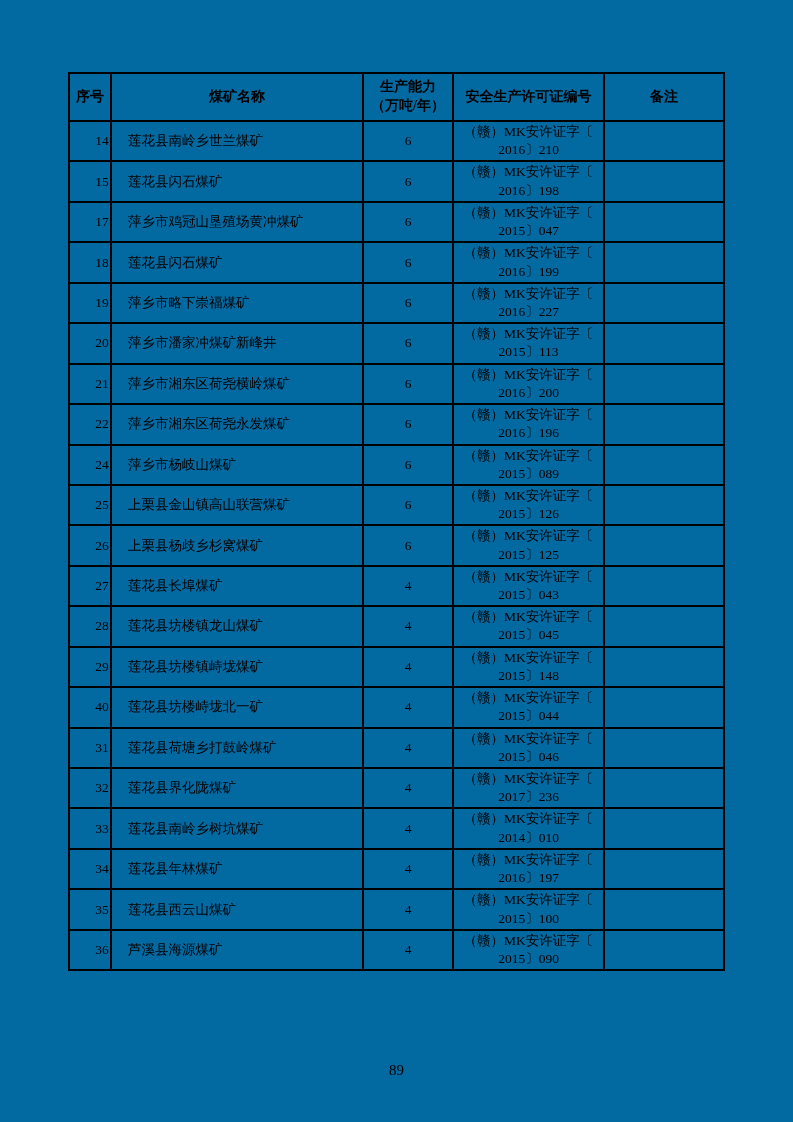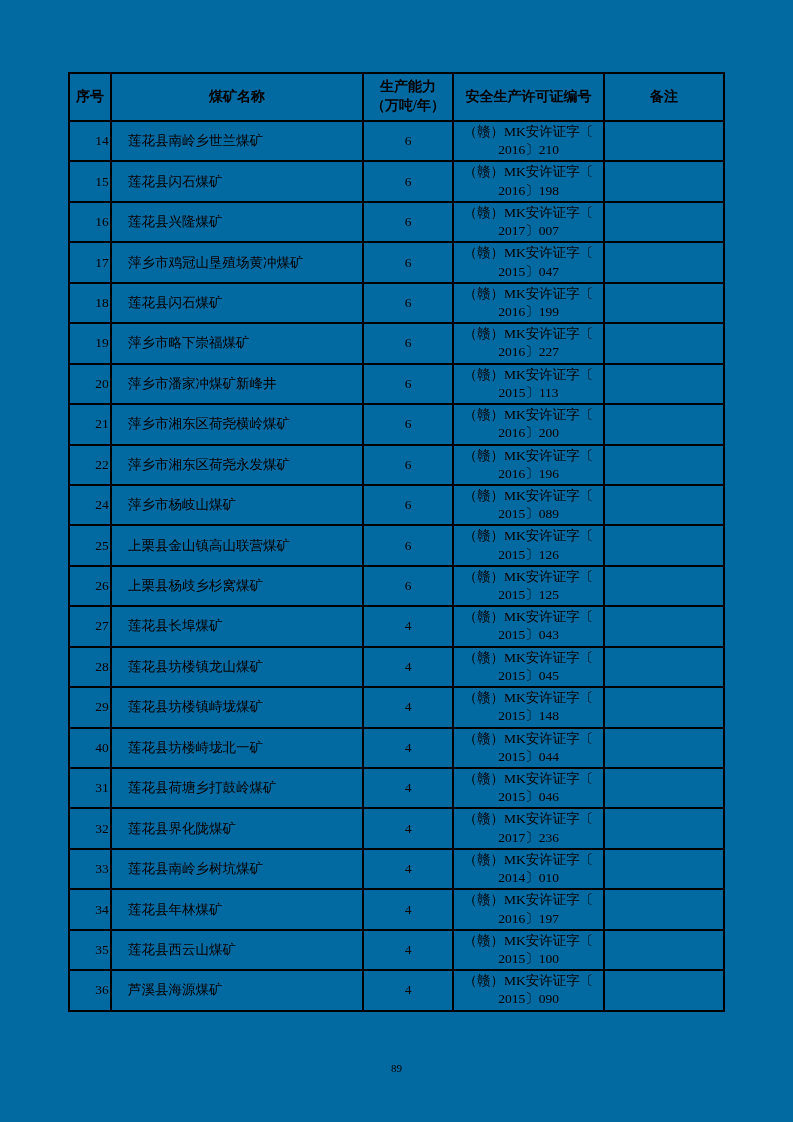--- a/index.html
+++ b/index.html
@@ -61,21 +61,21 @@
     border-radius: 9px;
   }
   td.c-remark { }
 
   .page-number {
     position: absolute;
     top: 1062px;
     left: 0;
     width: 100%;
     text-align: center;
-    font-size: 11px;
+    font-size: 15px;
   }
 </style>
 </head>
 <body>
 
 <div class="page">
 
   <table class="mine-table">
     <colgroup>
       <col class="c1">
@@ -105,28 +105,20 @@
   </tr>
         <tr>
     <td class="c-index">15</td>
     <td class="c-name">莲花县闪石煤矿</td>
     <td class="c-cap">6</td>
     <td class="c-lic">（赣）MK安许证字〔
 2016〕198</td>
     <td class="c-remark"></td>
   </tr>
         <tr>
-    <td class="c-index">16</td>
-    <td class="c-name">莲花县兴隆煤矿</td>
-    <td class="c-cap">6</td>
-    <td class="c-lic">（赣）MK安许证字〔
-2017〕007</td>
-    <td class="c-remark"></td>
-  </tr>
-        <tr>
     <td class="c-index">17</td>
     <td class="c-name">萍乡市鸡冠山垦殖场黄冲煤矿</td>
     <td class="c-cap">6</td>
     <td class="c-lic">（赣）MK安许证字〔
 2015〕047</td>
     <td class="c-remark"></td>
   </tr>
         <tr>
     <td class="c-index">18</td>
     <td class="c-name">莲花县闪石煤矿</td>

